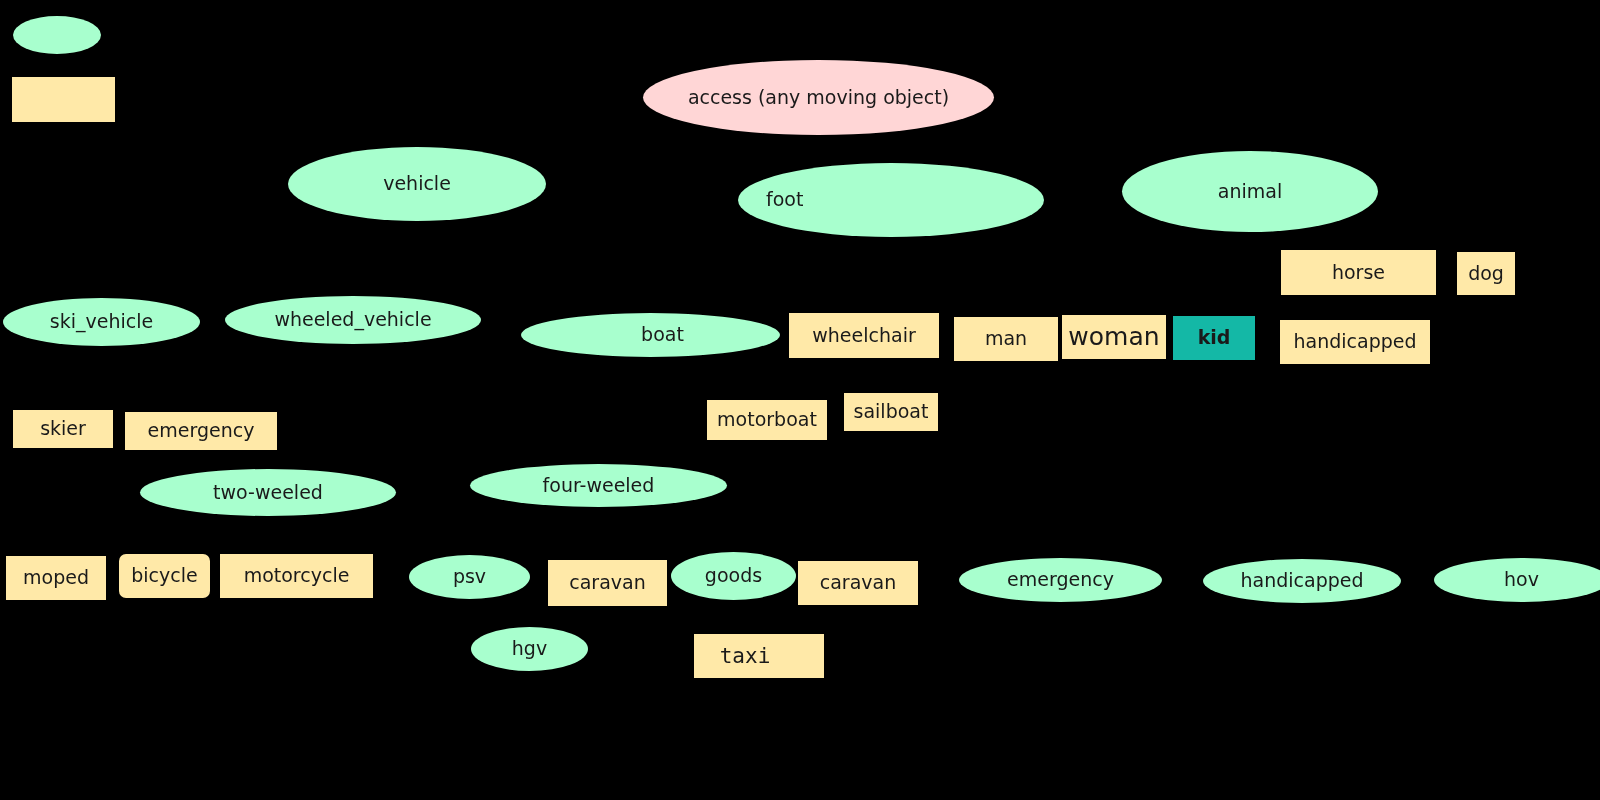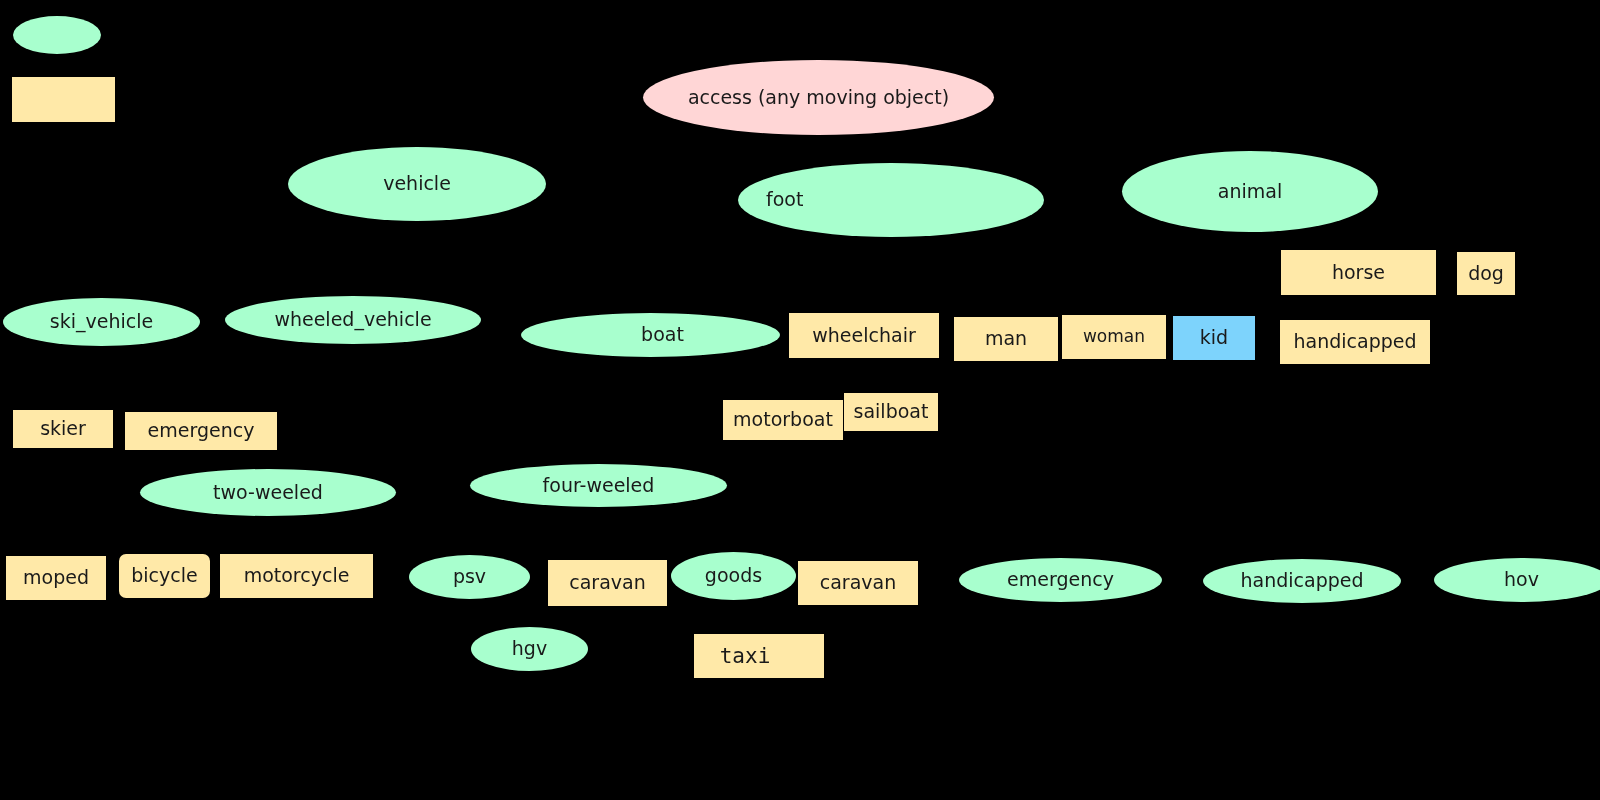--- a/index.html
+++ b/index.html
@@ -93,36 +93,36 @@
       </div>
       <div class="node ellipse" style="left: 521px; top: 313px; width: 259px; height: 44px; background: rgb(168, 255, 206); color: rgb(26, 26, 26); font-size: 19px;">
         <span class="lbl" style="position: relative; left: 12px;">boat</span>
       </div>
       <div class="node rect" style="left: 789px; top: 313px; width: 150px; height: 45px; background: rgb(255, 233, 168); color: rgb(26, 26, 26); font-size: 19px;">
         <span class="lbl">wheelchair</span>
       </div>
       <div class="node rect" style="left: 954px; top: 317px; width: 104px; height: 44px; background: rgb(255, 233, 168); color: rgb(26, 26, 26); font-size: 19px;">
         <span class="lbl">man</span>
       </div>
-      <div class="node rect" style="left: 1062px; top: 315px; width: 104px; height: 44px; background: rgb(255, 233, 168); color: rgb(26, 26, 26); font-size: 17px;">
+      <div class="node rect" style="left: 1062px; top: 315px; width: 104px; height: 44px; background: rgb(255, 233, 168); color: rgb(26, 26, 26); font-size: 25px;">
         <span class="lbl">woman</span>
       </div>
-      <div class="node rect" style="left: 1173px; top: 316px; width: 82px; height: 44px; background: #7dd3fc; color: rgb(26, 26, 26); font-size: 19px;">
+      <div class="node rect" style="left: 1173px; top: 316px; width: 82px; height: 44px; background: #14b8a6; color: rgb(26, 26, 26); font-size: 19px; font-weight: bold;">
         <span class="lbl">kid</span>
       </div>
       <div class="node rect" style="left: 1280px; top: 320px; width: 150px; height: 44px; background: rgb(255, 233, 168); color: rgb(26, 26, 26); font-size: 19px;">
         <span class="lbl">handicapped</span>
       </div>
       <div class="node rect" style="left: 13px; top: 410px; width: 100px; height: 38px; background: rgb(255, 233, 168); color: rgb(26, 26, 26); font-size: 19px;">
         <span class="lbl">skier</span>
       </div>
       <div class="node rect" style="left: 125px; top: 412px; width: 152px; height: 38px; background: rgb(255, 233, 168); color: rgb(26, 26, 26); font-size: 19px;">
         <span class="lbl">emergency</span>
       </div>
-      <div class="node rect" style="left: 707px; top: 400px; width: 120px; height: 40px; background: rgb(255, 233, 168); color: rgb(26, 26, 26); font-size: 19px; margin-left: 16px;">
+      <div class="node rect" style="left: 707px; top: 400px; width: 120px; height: 40px; background: rgb(255, 233, 168); color: rgb(26, 26, 26); font-size: 19px;">
         <span class="lbl">motorboat</span>
       </div>
       <div class="node rect" style="left: 844px; top: 393px; width: 94px; height: 38px; background: rgb(255, 233, 168); color: rgb(26, 26, 26); font-size: 19px;">
         <span class="lbl">sailboat</span>
       </div>
       <div class="node ellipse" style="left: 140px; top: 469px; width: 256px; height: 47px; background: rgb(168, 255, 206); color: rgb(26, 26, 26); font-size: 19px;">
         <span class="lbl">two-weeled</span>
       </div>
       <div class="node ellipse" style="left: 470px; top: 464px; width: 257px; height: 43px; background: rgb(168, 255, 206); color: rgb(26, 26, 26); font-size: 19px;">
         <span class="lbl">four-weeled</span>

